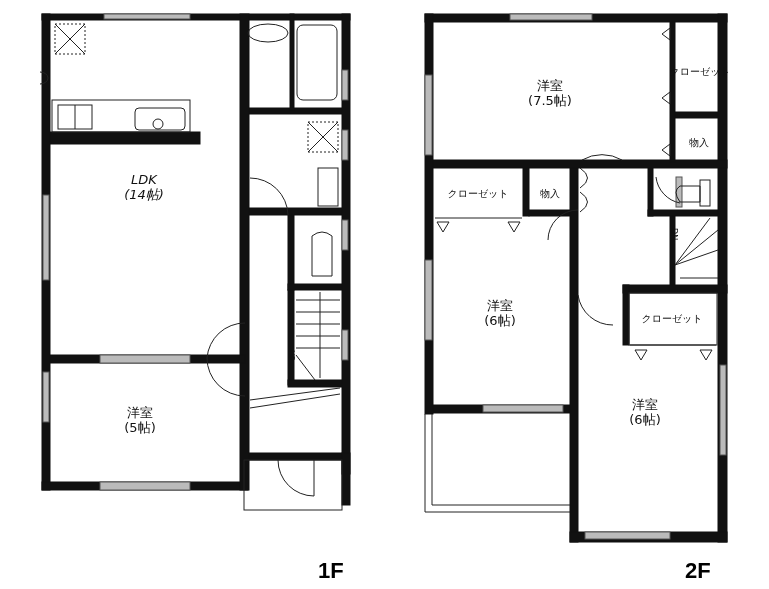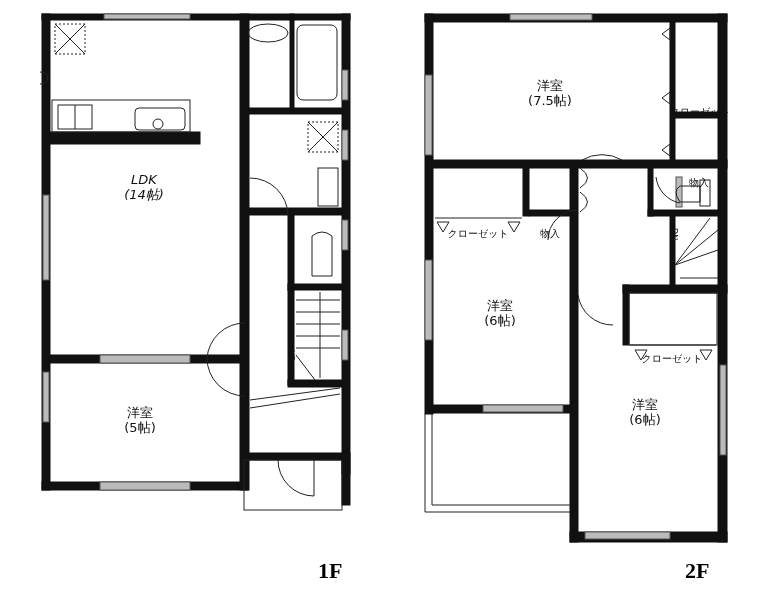--- a/index.html
+++ b/index.html
@@ -1,22 +1,22 @@
 <!DOCTYPE html>
 <html><head>
   <meta charset="utf-8">
   <style>
     html, body { margin: 0; padding: 0; background: #ffffff; }
     body { width: 769px; height: 589px; position: relative; overflow: hidden;
            font-family: "DejaVu Sans", sans-serif; }
     svg.plan { position: absolute; left: 0; top: 0; }
     .lbl { position: absolute; text-align: center; color: #111; font-size: 13px; line-height: 15px; white-space: nowrap; transform: translateX(-50%); }
-    .lbl.small { font-size: 10px; margin-top: 40px; }
+    .lbl.small { font-size: 10px; }
     .lbl.vert { writing-mode: vertical-rl; font-size: 8px; transform: none; }
-    .floor { position: absolute; font-family: Liberation Serif, serif; font-weight: bold; font-size: 22px; color: #000; }
+    .floor { position: absolute; font-family: Liberation Sans, sans-serif; font-weight: bold; font-size: 22px; color: #000; }
   </style>
 </head>
 <body>
 
 <svg class="plan" width="769" height="589" viewBox="0 0 769 589" xmlns="http://www.w3.org/2000/svg">
   <g fill="none" stroke="#111" stroke-width="1">
 
     <g>
 
       <rect x="42" y="14" width="308" height="6" fill="#111"></rect>

